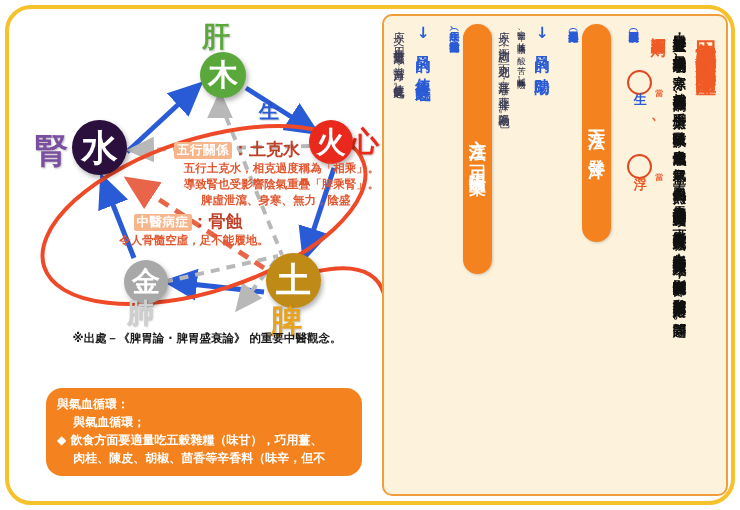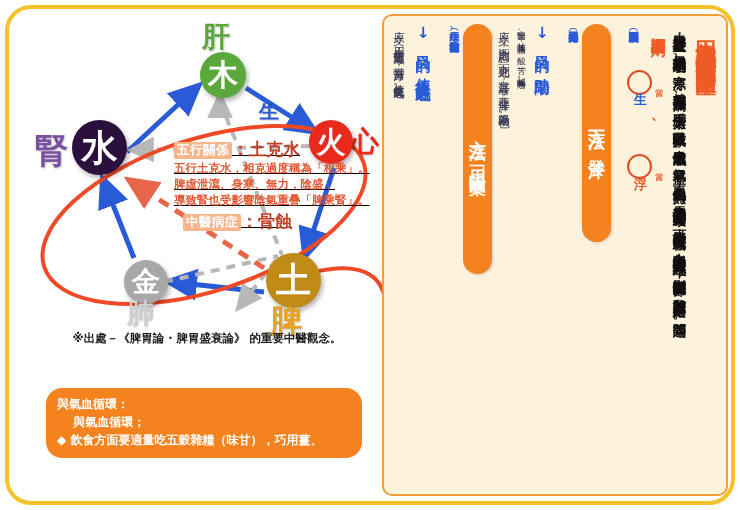--- a/index.html
+++ b/index.html
@@ -35,26 +35,26 @@
   .n-metal{left:110px;top:250px;width:44px;height:44px;background:#a8a8a8;font-size:28px;}
   .o-metal{left:113px;top:285px;font-size:27px;color:#cfcfcf;}
 
   .n-water{left:58px;top:110px;width:55px;height:55px;background:#2b0f3c;font-size:36px;}
   .o-water{left:21px;top:119px;font-size:33px;color:#7b4fa0;}
 
   .lbl-sheng{position:absolute;left:245px;top:88px;font-size:20px;font-weight:bold;
              color:#2a5bd7;font-family:"DejaVu Sans",sans-serif;
              text-shadow:1px 1px 1px rgba(0,0,0,.2);}
 
-  .tagline{position:absolute;font-family:"DejaVu Sans",sans-serif;text-decoration:underline;}
+  .tagline{position:absolute;font-family:"DejaVu Sans",sans-serif;}
   .tag-chip{display:inline-block;background:#f7b58c;color:#fff;font-weight:bold;
             padding:0 3px;border-radius:2px;font-size:12.5px;letter-spacing:.5px;}
   .tag-head{font-size:17px;font-weight:bold;color:#c0412a;vertical-align:middle;}
   .tag-body{font-size:11.5px;color:#e1562f;font-weight:bold;line-height:1.38;
-            text-align:left;white-space:nowrap;}
+            text-align:center;white-space:nowrap;}
 
   .t-wuxing{left:160px;top:128px;width:215px;}
   .t-bingzheng{left:48px;top:200px;width:230px;}
 
   .source{position:absolute;left:28px;top:320px;width:330px;font-size:11.5px;
           color:#1a1a1a;font-weight:bold;line-height:1.45;
           font-family:"DejaVu Sans",sans-serif;text-align:center;}
   .source .ind{display:block;text-indent:22px;}
 
   .prevent{position:absolute;left:32px;top:378px;width:316px;
@@ -170,39 +170,41 @@
         <span>水</span>
       </div>
 
     <div class="lbl-sheng">生</div>
 
     <div class="tagline t-wuxing">
       <div style="text-align:left">
         <span class="tag-chip">五行關係</span><span class="tag-head">：土克水</span>
       </div>
       <div class="tag-body">五行土克水，相克過度稱為「相乘」。</div>
+      <div class="tag-body">導致腎也受影響陰氣重疊「脾乘腎」。</div>
       <div class="tag-body">脾虛泄瀉、身寒、無力，陰盛，</div>
-      <div class="tag-body">導致腎也受影響陰氣重疊「脾乘腎」。</div>
     </div>
 
     <div class="tagline t-bingzheng">
-      <div style="text-align:right;padding-left:22px">
+      <div style="text-align:center;padding-left:22px">
         <span class="tag-chip">中醫病症</span><span class="tag-head">：骨蝕</span>
       </div>
+      <div class="tag-body" style="padding-left:34px">令人骨髓空虛，足不能履地。</div>
     </div>
 
     <div class="source">
       <span class="ln">※出處－《脾胃論 · 脾胃盛衰論》</span>
       <span class="ln">的重要中醫觀念。</span>
     </div>
 
     <div class="prevent">
       <span class="ln">與氣血循環：</span>
       <span class="bl">　 與氣血循環；</span>
       <span class="bl">◆ 飲食方面要適量吃五穀雜糧（味甘），巧用薑、</span>
+      <span class="bl">　 肉桂、陳皮、胡椒、茴香等辛香料（味辛，但不</span>
     </div>
   </div>
 
   <div class="right">
     <div class="vcols">
 
       <div class="vcol c-title">因為脾虛弱而影響的骨頭問題（陰盛陽虛）</div>
       <div class="vcol c-body">脾胃好很重要，如果長期過弱、寒涼，就會有易腹瀉、手腳無力、嗜臥現象，身體濕氣、寒氣盛，不但肌肉無力，長期還會影響到骨頭，可能導致骨質疏鬆，中老年人發生像股骨頭壞死、影響髖關節，和雙腿無力走路⋯等問題。</div>
 
       <div class="vcol c-principle">

